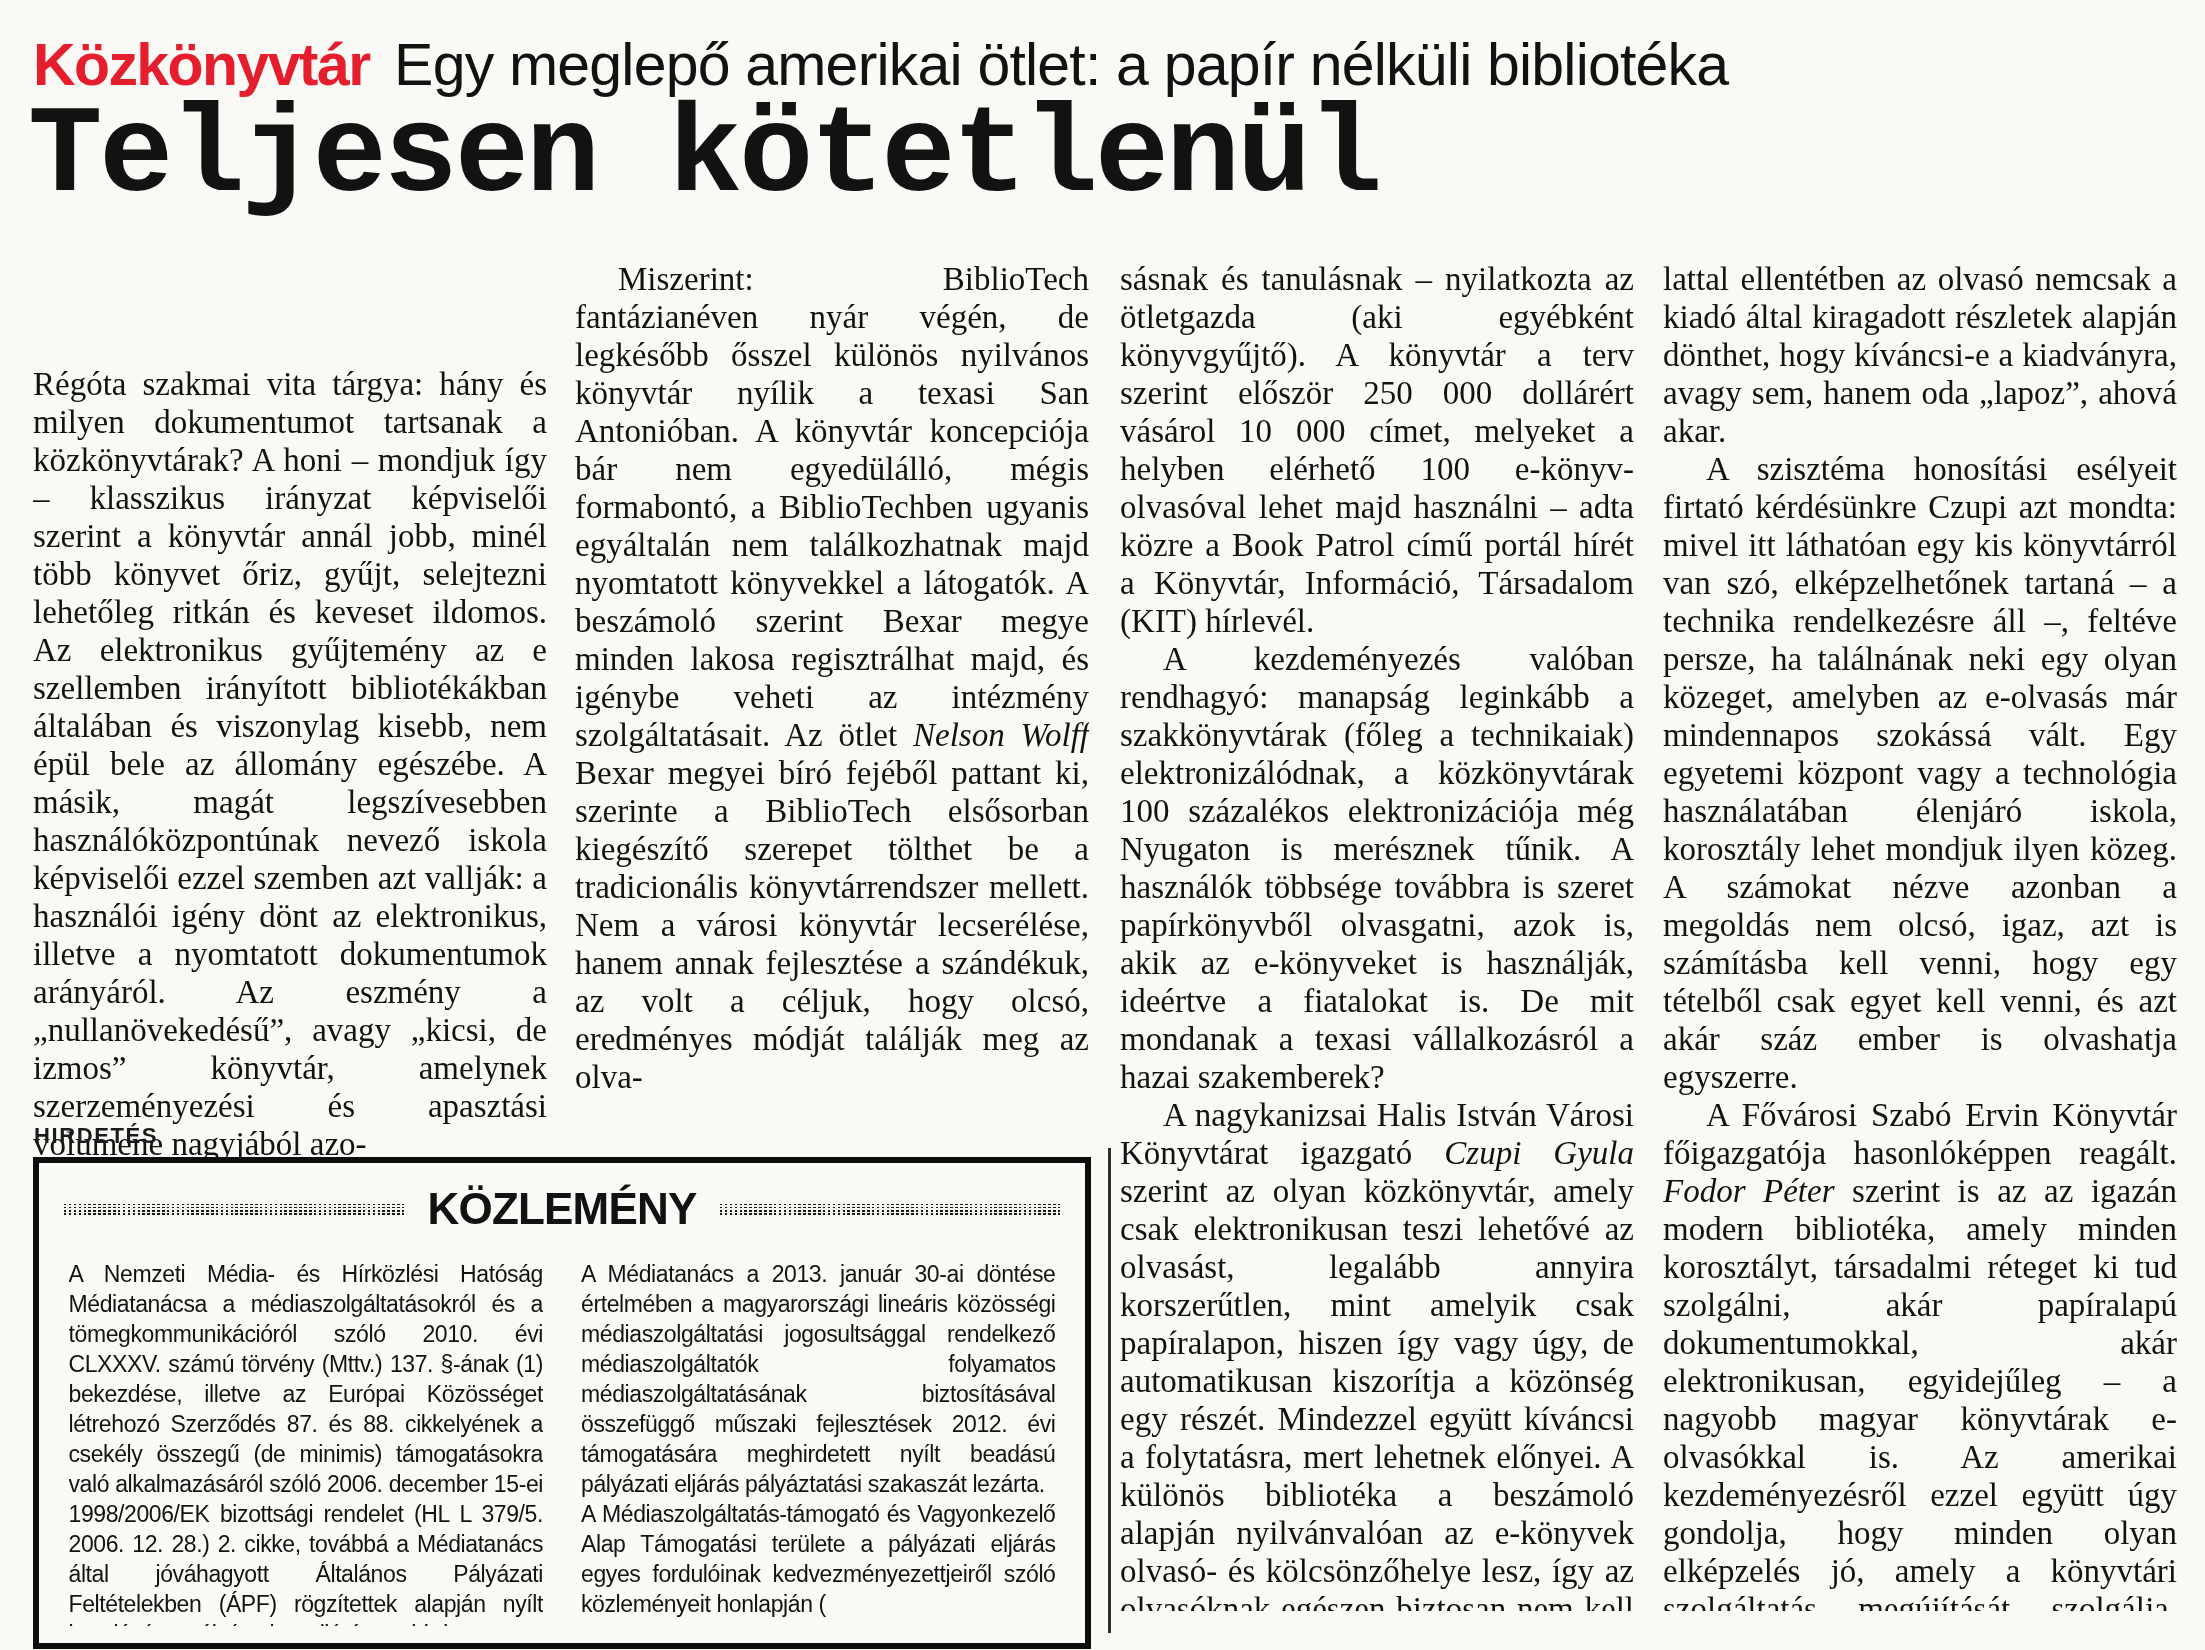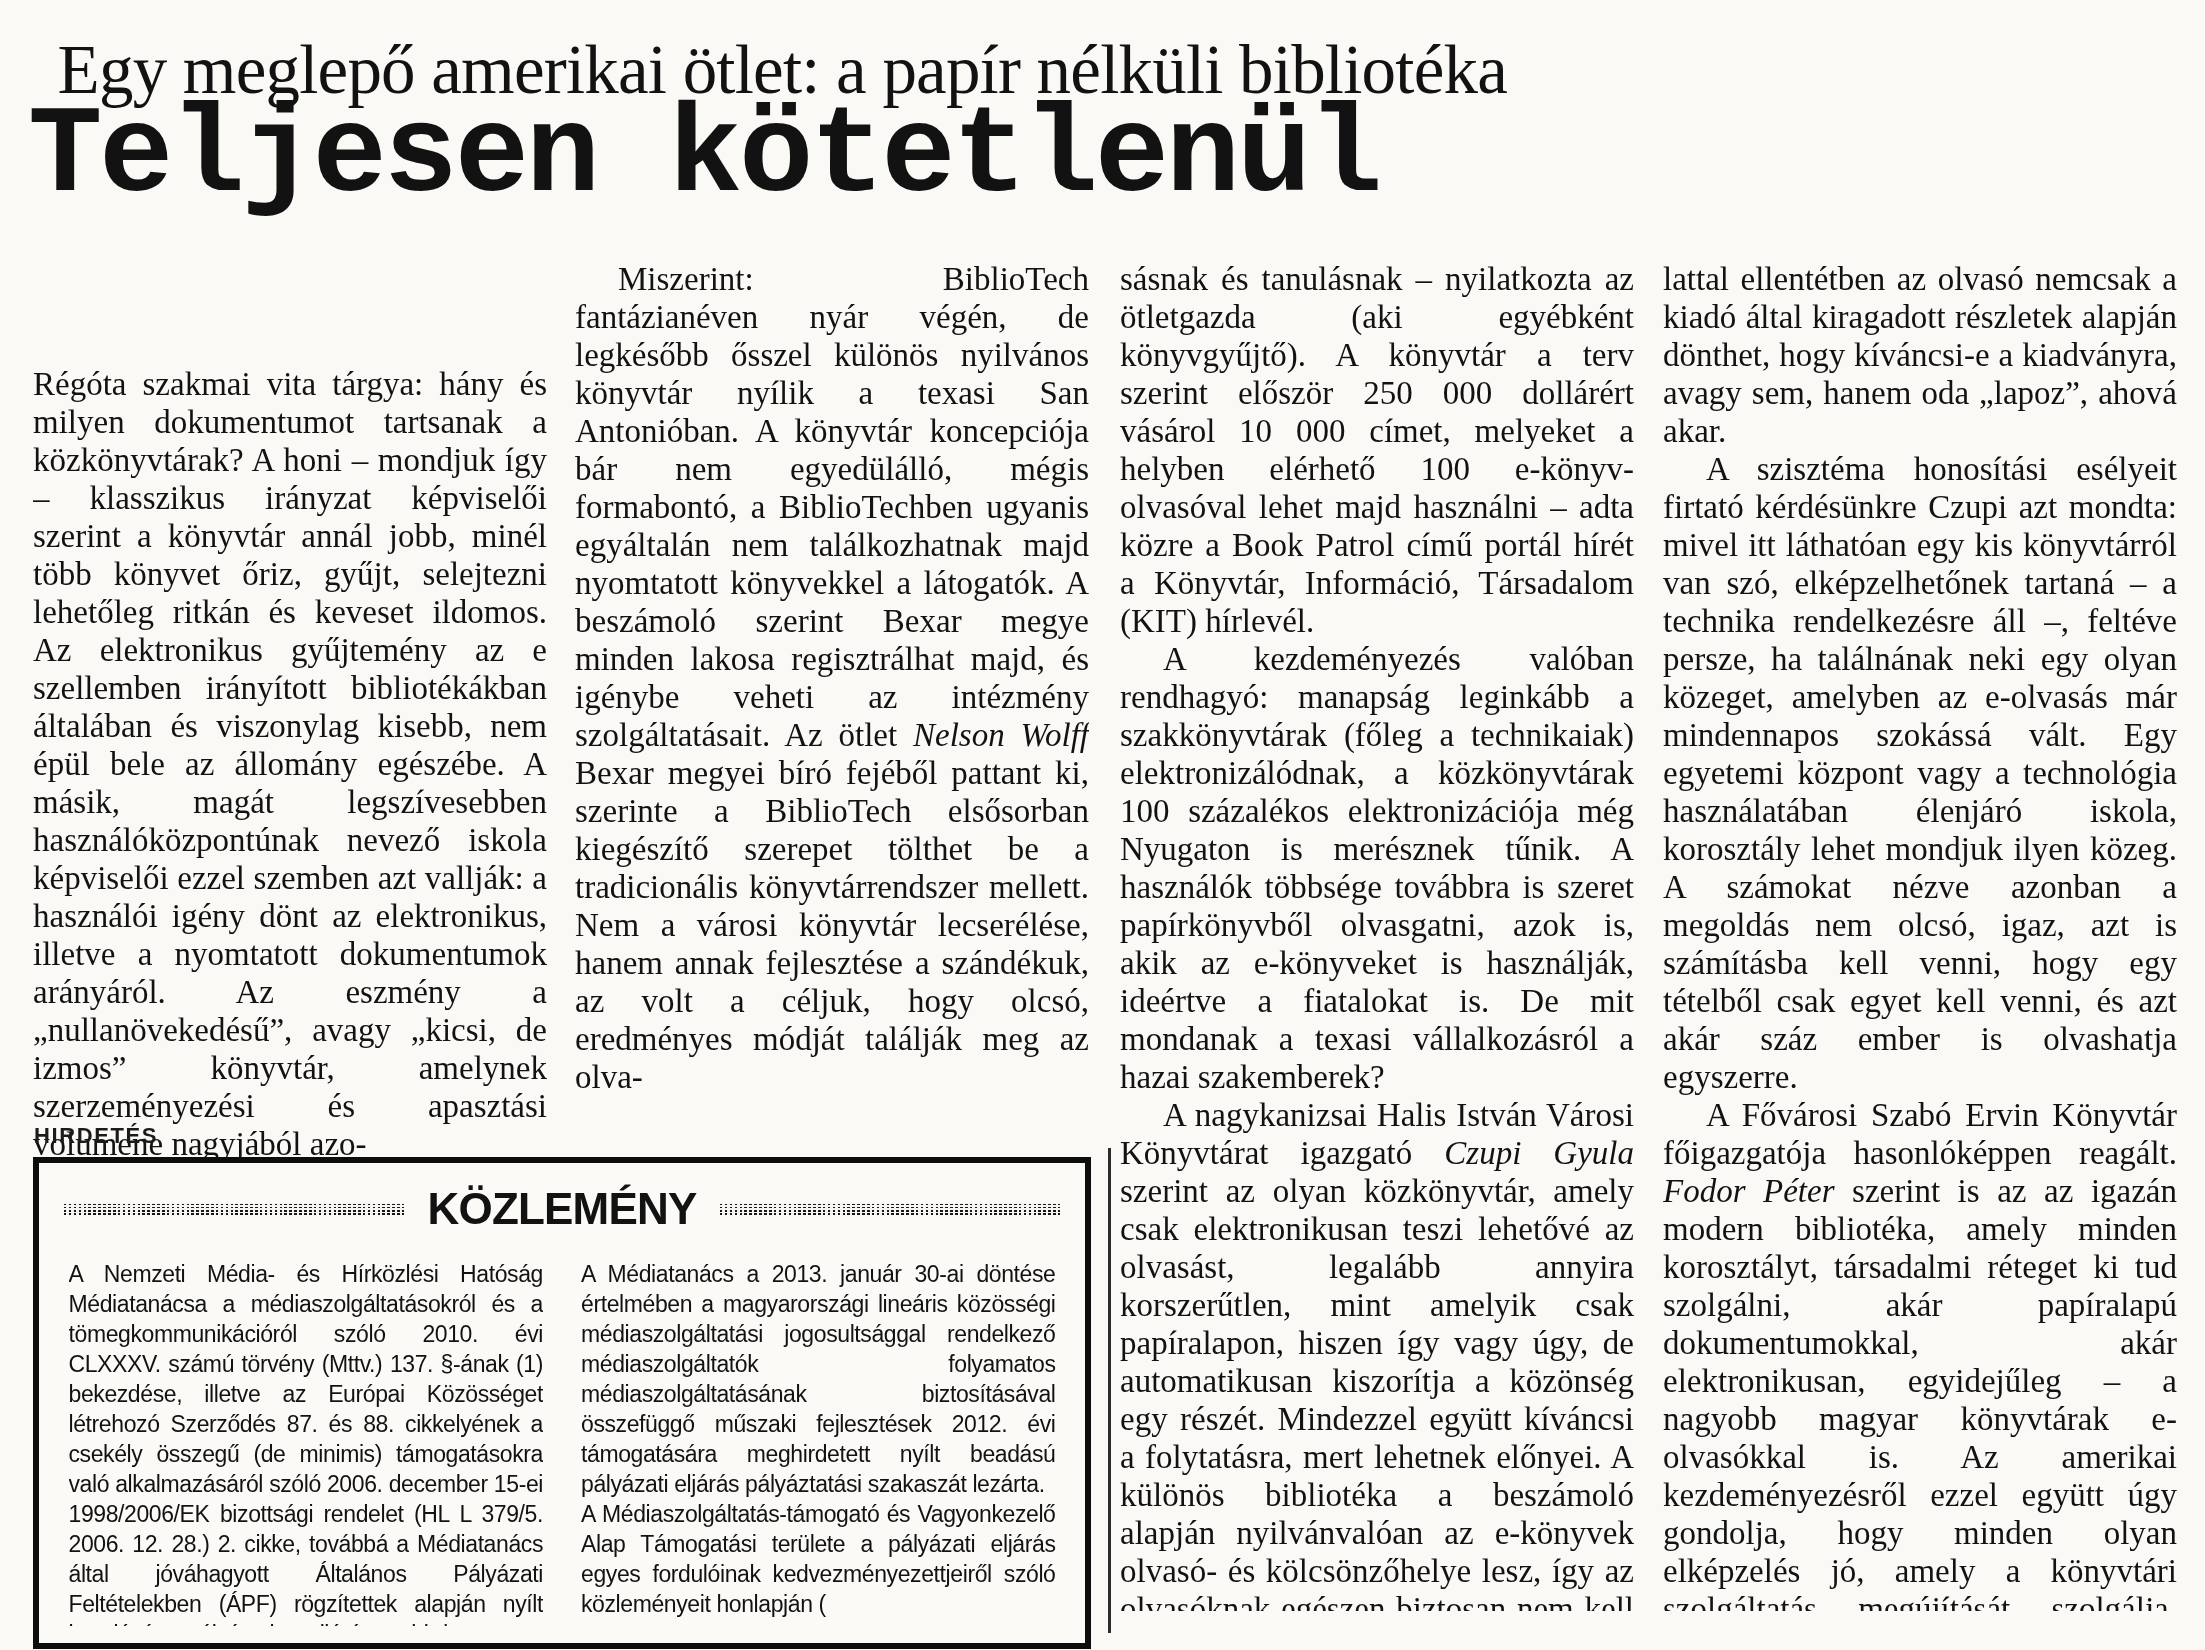--- a/index.html
+++ b/index.html
@@ -15,22 +15,22 @@
   .kicker-row{
     position:absolute;left:33px;top:31px;
     display:flex;align-items:baseline;white-space:nowrap;
   }
   .kicker-tag{
     font-family:"Liberation Sans", sans-serif;
     font-weight:900;font-size:59px;letter-spacing:-1.6px;
   }
   .kicker-text{
     margin-left:24.6px;
-    font-family:Liberation Serif, serif;
-    font-size:69px;font-weight:400;letter-spacing:-0.8px;
+    font-family:Liberation Sans, sans-serif;
+    font-size:59px;font-weight:400;letter-spacing:-0.8px;
   }
   .headline{
     position:absolute;left:28px;top:92px;margin:0;
     font-family:Liberation Mono, monospace;
     font-weight:700;font-size:124px;letter-spacing:-3.3px;
     line-height:1.05;
   }
   
   .byline-block{position:absolute;left:33px;top:264px;width:514px;}
   .rule{background:#141414;width:100%;}
@@ -98,20 +98,21 @@
     position:absolute;left:1108px;top:1148px;
     width:2.5px;height:485px;background:#2c2c2c;
   }
 </style>
 </head>
 <body>
 
 <div class="page">
 
   <header class="kicker-row">
+    <span class="kicker-tag" style="color: rgb(228, 30, 45);">Közkönyvtár</span>
     <span class="kicker-text">Egy meglepő amerikai ötlet: a papír nélküli bibliotéka</span>
   </header>
 
   <h1 class="headline">Teljesen kötetlenül</h1>
 
 
   <section class="col col-1">
       <p><span>Régóta szakmai vita tárgya: hány és milyen dokumentumot tartsanak a közkönyvtárak? A honi – mondjuk így – klasszikus irányzat képviselői szerint a könyvtár annál jobb, minél több könyvet őriz, gyűjt, selejtezni lehetőleg ritkán és keveset ildomos. Az elektronikus gyűjtemény az e szellemben irányított bibliotékákban általában és viszonylag kisebb, nem épül bele az állomány egészébe. A másik, magát legszívesebben használóközpontúnak nevező iskola képviselői ezzel szemben azt vallják: a használói igény dönt az elektronikus, illetve a nyomtatott dokumentumok arányáról. Az eszmény a „nullanövekedésű”, avagy „kicsi, de izmos” könyvtár, amelynek szerzeményezési és apasztási volumene nagyjából azo-</span></p>
     </section>
   <section class="col col-2">

